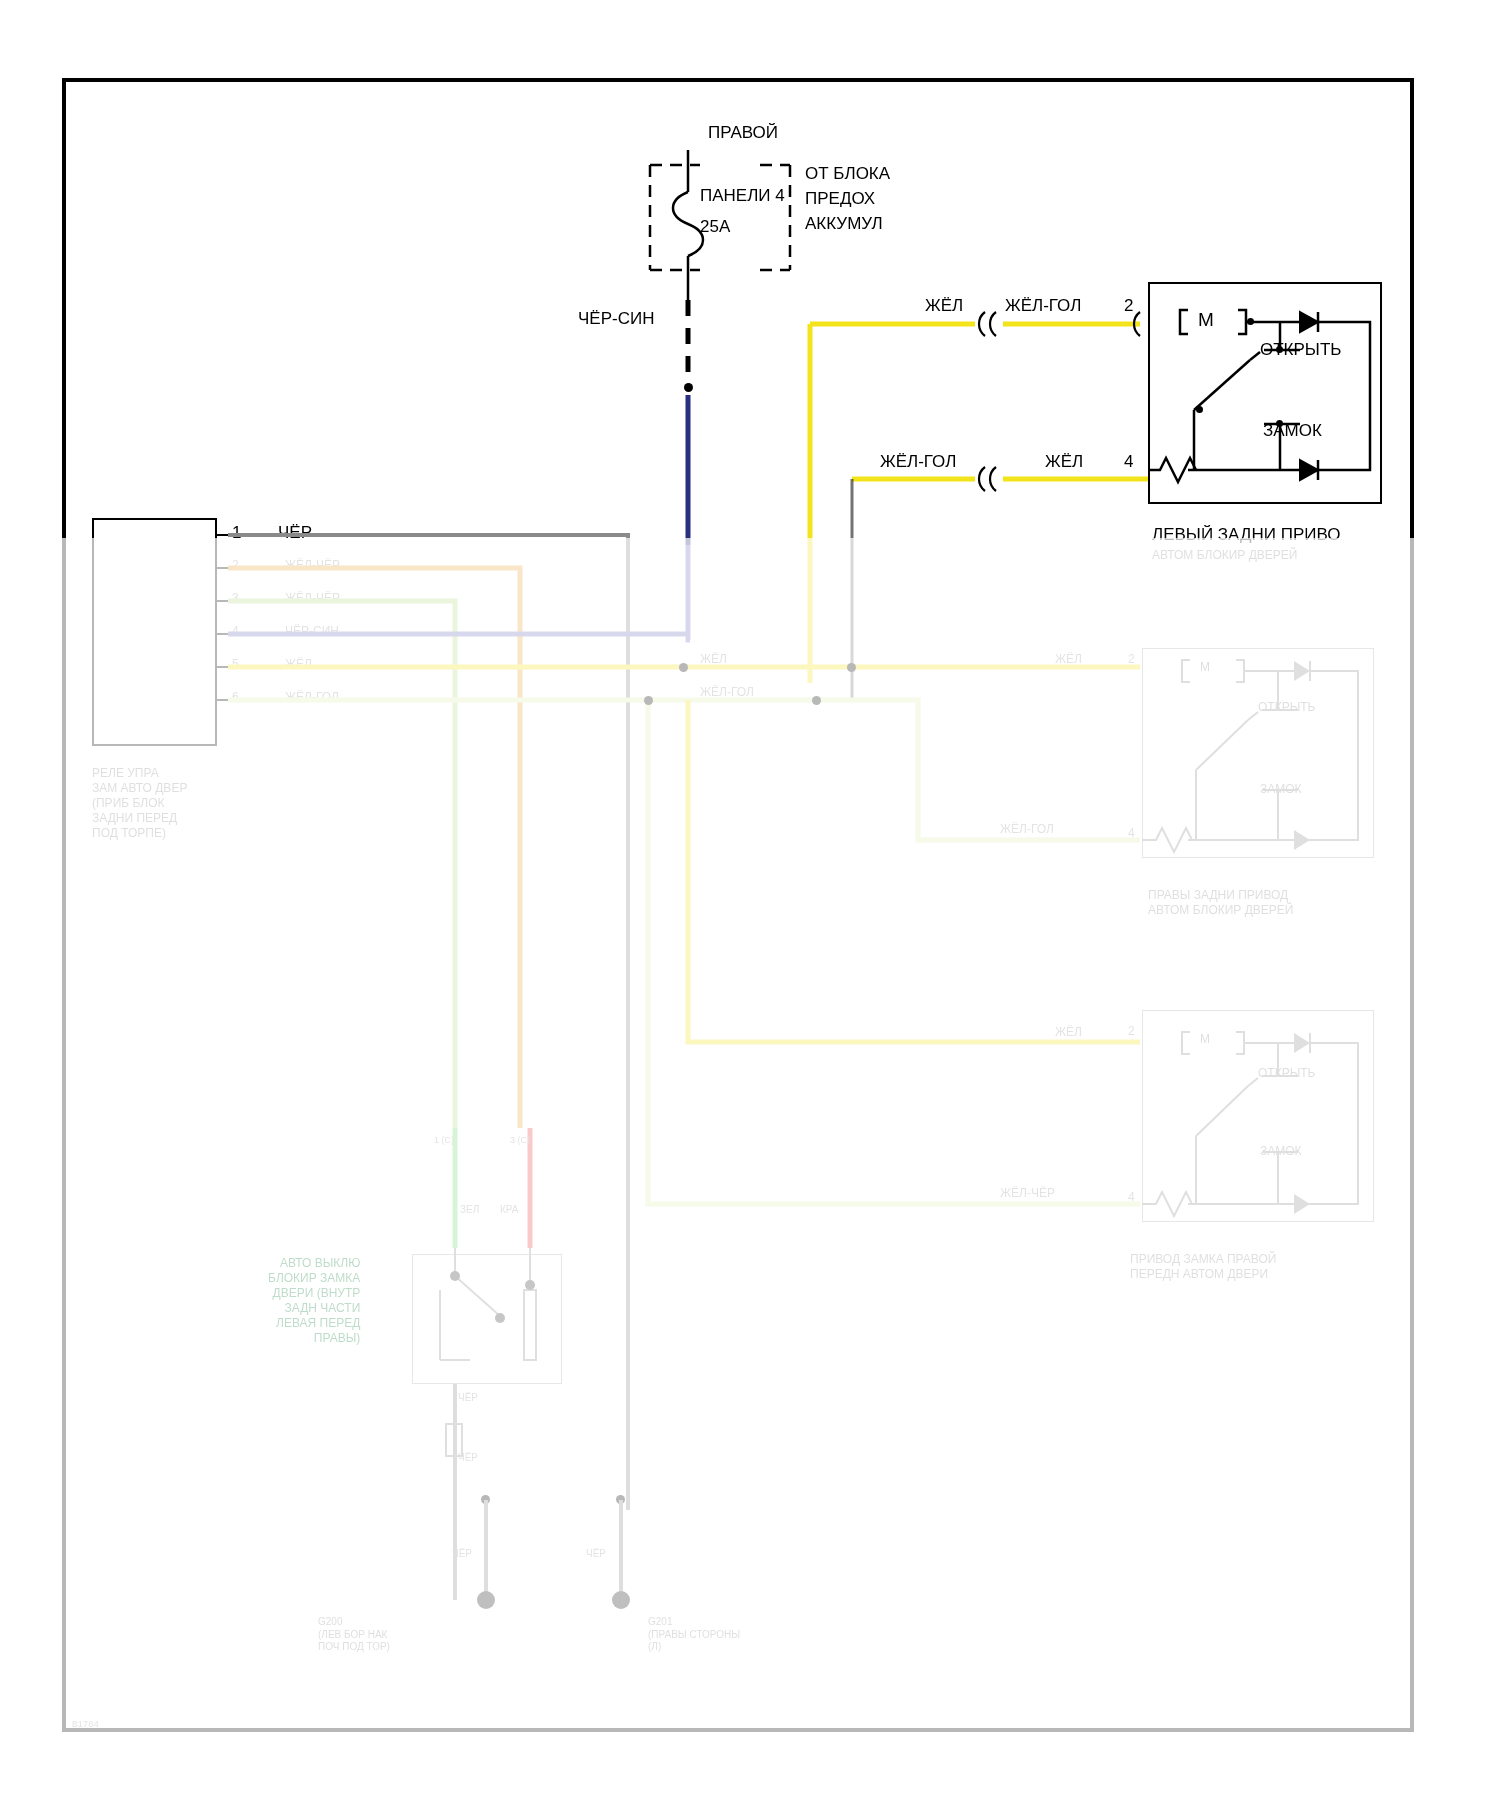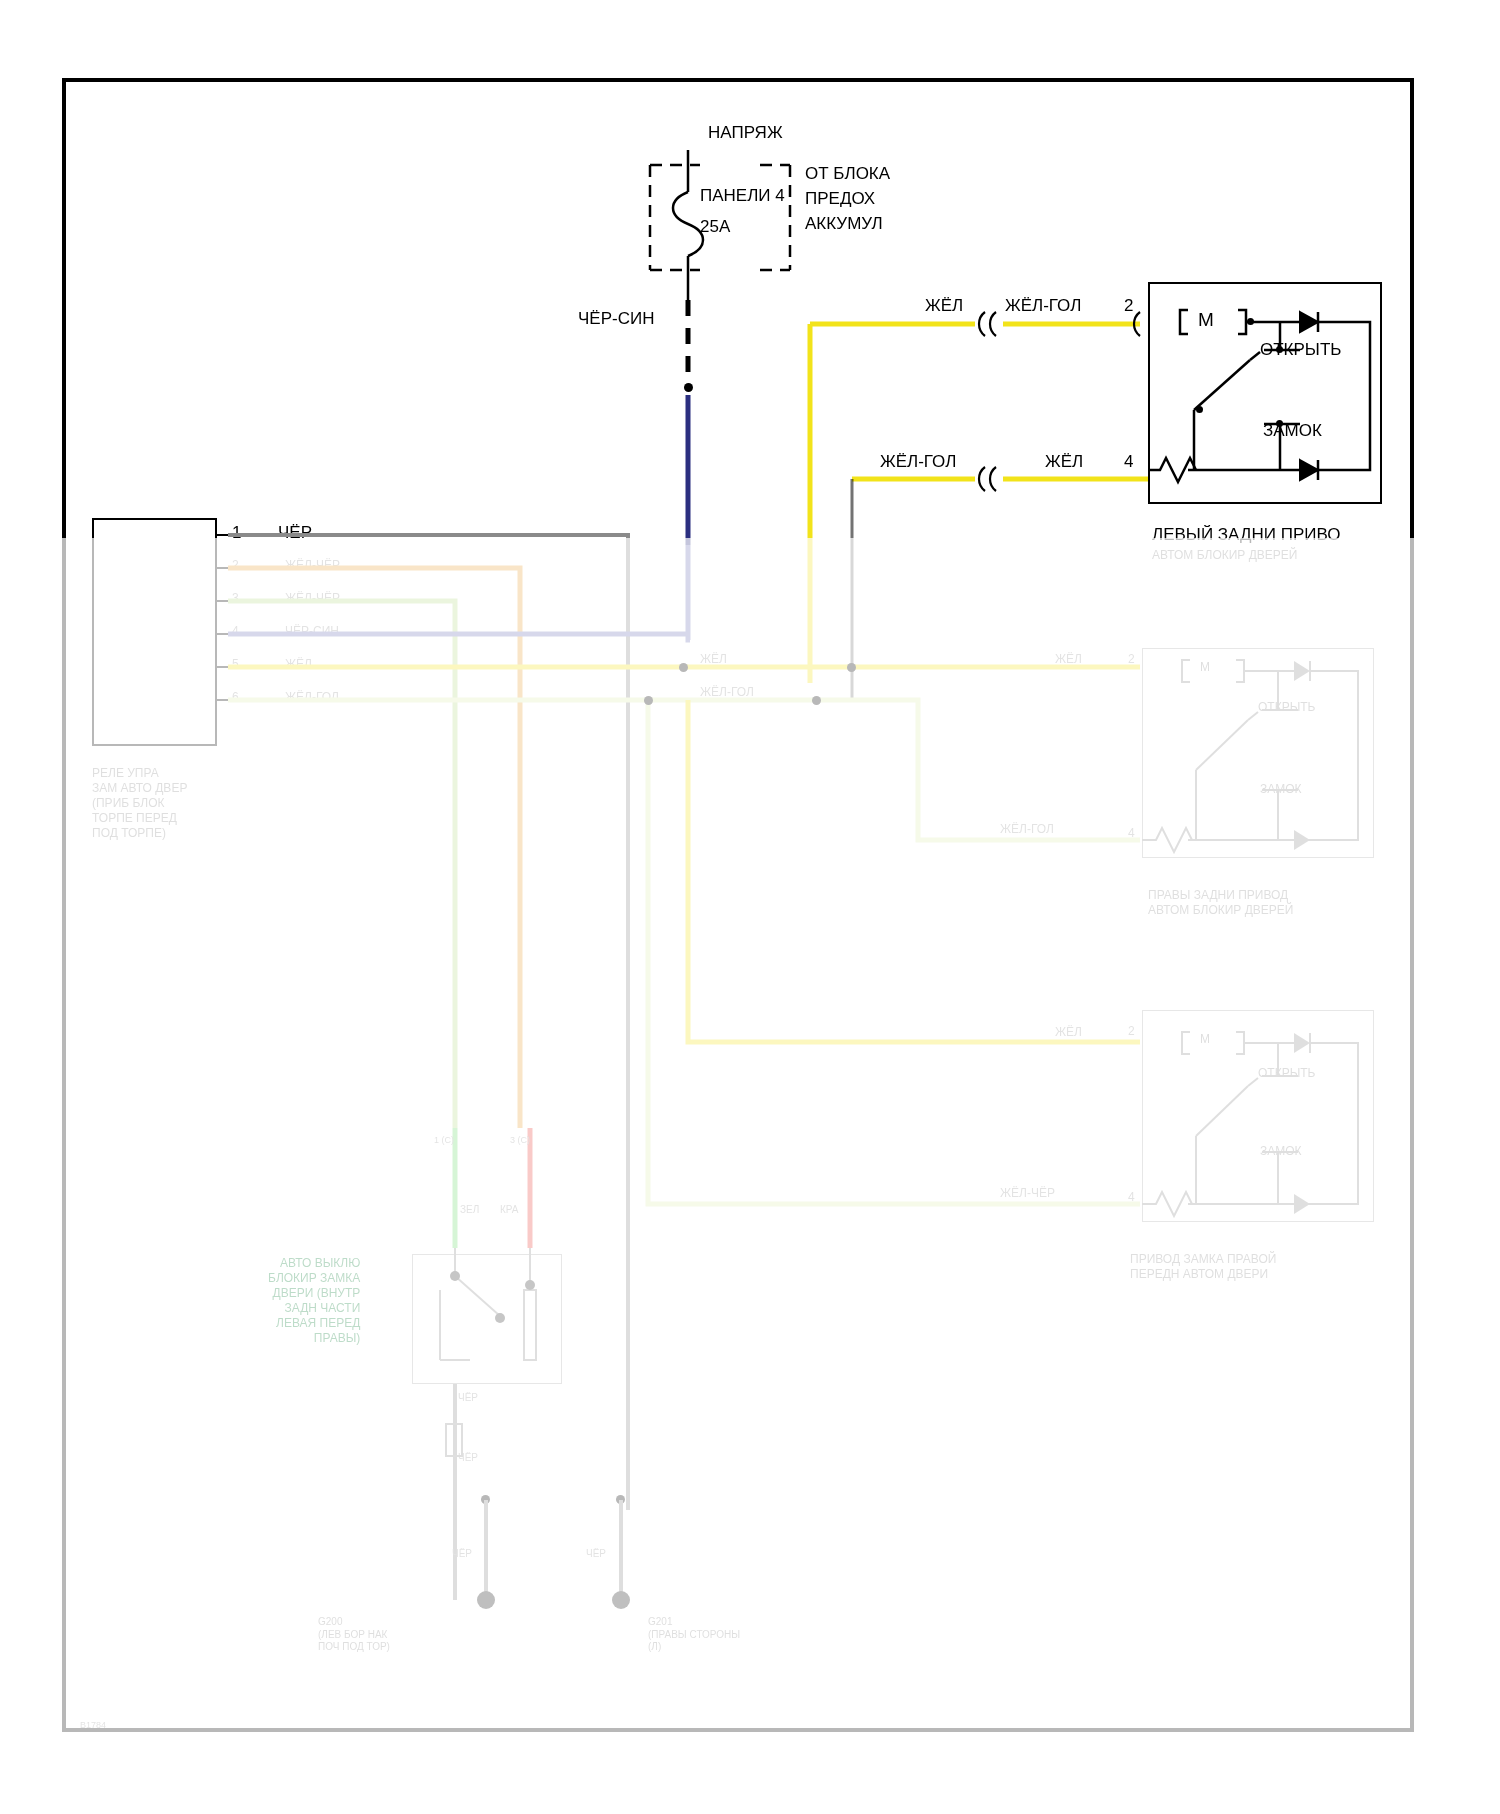--- a/index.html
+++ b/index.html
@@ -31,21 +31,21 @@
   <svg style="left:0;top:0;width:1500px;height:1814px;">
 
     <path d="M650 165 L650 270 M650 165 L700 165 M650 270 L700 270 M790 165 L790 270 M760 165 L790 165 M760 270 L790 270" stroke="#000" stroke-width="2.5" fill="none" stroke-dasharray="12,8"></path>
 
     <path d="M688 192 C 668 200, 668 216, 688 224 C 708 232, 708 248, 688 256" stroke="#000" stroke-width="2.5" fill="none"></path>
 
     <path d="M688 150 L688 192" stroke="#000" stroke-width="2.5" fill="none"></path>
     <path d="M688 256 L688 300" stroke="#000" stroke-width="2.5" fill="none"></path>
   </svg>
 
-  <div class="lbl" style="left:708px;top:122px;">НАПРЯЖ</div>
+  <div class="lbl" style="left:708px;top:122px;">ПРАВОЙ</div>
   <div class="lbl" style="left:700px;top:185px;">ПАНЕЛИ 4</div>
   <div class="lbl" style="left:700px;top:216px;">25А</div>
   <div class="lbl" style="left:805px;top:163px;">ОТ БЛОКА</div>
   <div class="lbl" style="left:805px;top:188px;">ПРЕДОХ</div>
   <div class="lbl" style="left:805px;top:213px;">АККУМУЛ</div>
 
   <svg style="left:0;top:0;width:1500px;height:1814px;">
     <path d="M688 300 L688 383" stroke="#000" stroke-width="5" fill="none" stroke-dasharray="16,12"></path>
     <path d="M688 395 L688 545" stroke="#2b2f80" stroke-width="5" fill="none"></path>
     <path d="M688 545 L688 640 L690 640" stroke="#6f74b8" stroke-width="5" fill="none"></path>
@@ -138,21 +138,21 @@
   <div class="lbl sm" style="left:285px;top:624px;color:#9a9a9a;">ЧЁР-СИН</div>
   <div class="lbl sm" style="left:232px;top:657px;color:#9a9a9a;">5</div>
   <div class="lbl sm" style="left:285px;top:657px;color:#9a9a9a;">ЖЁЛ</div>
   <div class="lbl sm" style="left:232px;top:690px;color:#9a9a9a;">6</div>
   <div class="lbl sm" style="left:285px;top:690px;color:#9a9a9a;">ЖЁЛ-ГОЛ</div>
 
   <div class="lbl sm" style="left:92px;top:766px;color:#8d8d8d;">
     <div>РЕЛЕ УПРА</div>
     <div>ЗАМ АВТО ДВЕР</div>
     <div>(ПРИБ БЛОК</div>
-    <div>ТОРПЕ ПЕРЕД</div>
+    <div>ЗАДНИ ПЕРЕД</div>
     <div>ПОД ТОРПЕ)</div>
   </div>
 
   <svg style="left:0;top:0;width:1500px;height:1814px;">
 
     <path d="M228 535 L628 535 L628 1510" stroke="#8a8a8a" stroke-width="4" fill="none"></path>
 
     <path d="M228 568 L520 568 L520 1128" stroke="#e8a23a" stroke-width="5" fill="none"></path>
 
     <path d="M228 601 L455 601 L455 1128" stroke="#b6d98a" stroke-width="5" fill="none"></path>
@@ -298,17 +298,17 @@
     <div>(ЛЕВ БОР НАК</div>
     <div>ПОЧ ПОД ТОР)</div>
   </div>
 
   <div class="lbl xs" style="left:648px;top:1616px;color:#8d8d8d;">
     <div>G201</div>
     <div>(ПРАВЫ СТОРОНЫ</div>
     <div>(Л)</div>
   </div>
 
-  <div class="lbl tiny" style="left:80px;top:1720px;color:#9a9a9a;">B1784</div>
+  <div class="lbl tiny" style="left:72px;top:1720px;color:#9a9a9a;font-family:Liberation Mono, monospace;">B1784</div>
 
   <div class="fade" style="left:62px;top:538px;width:1352px;height:1194px;"></div>
 
 </div>
 
 </body></html>

